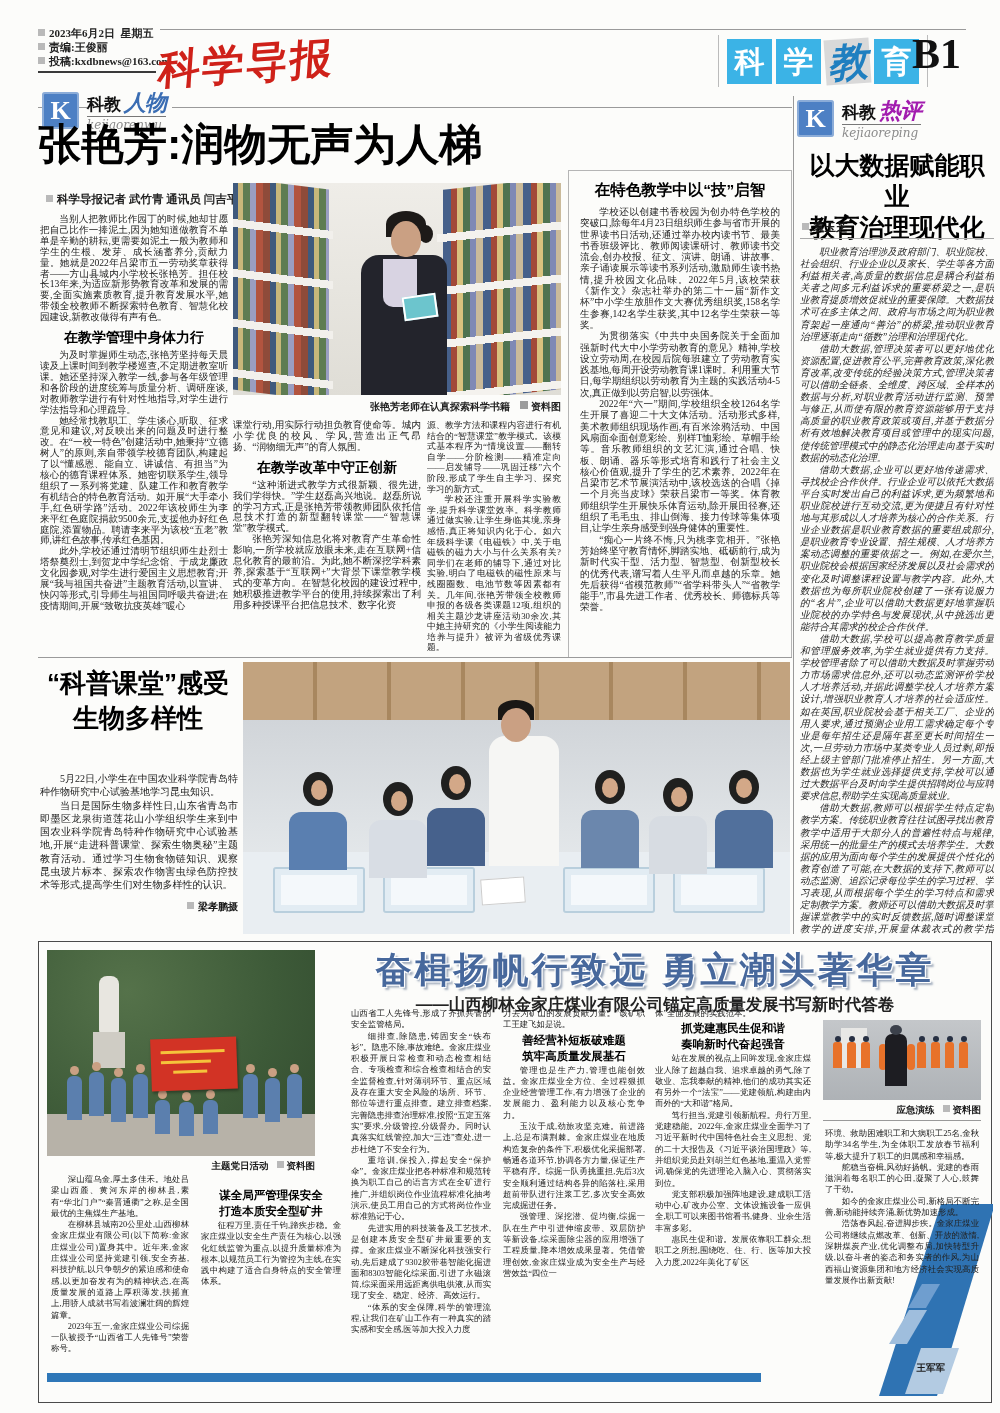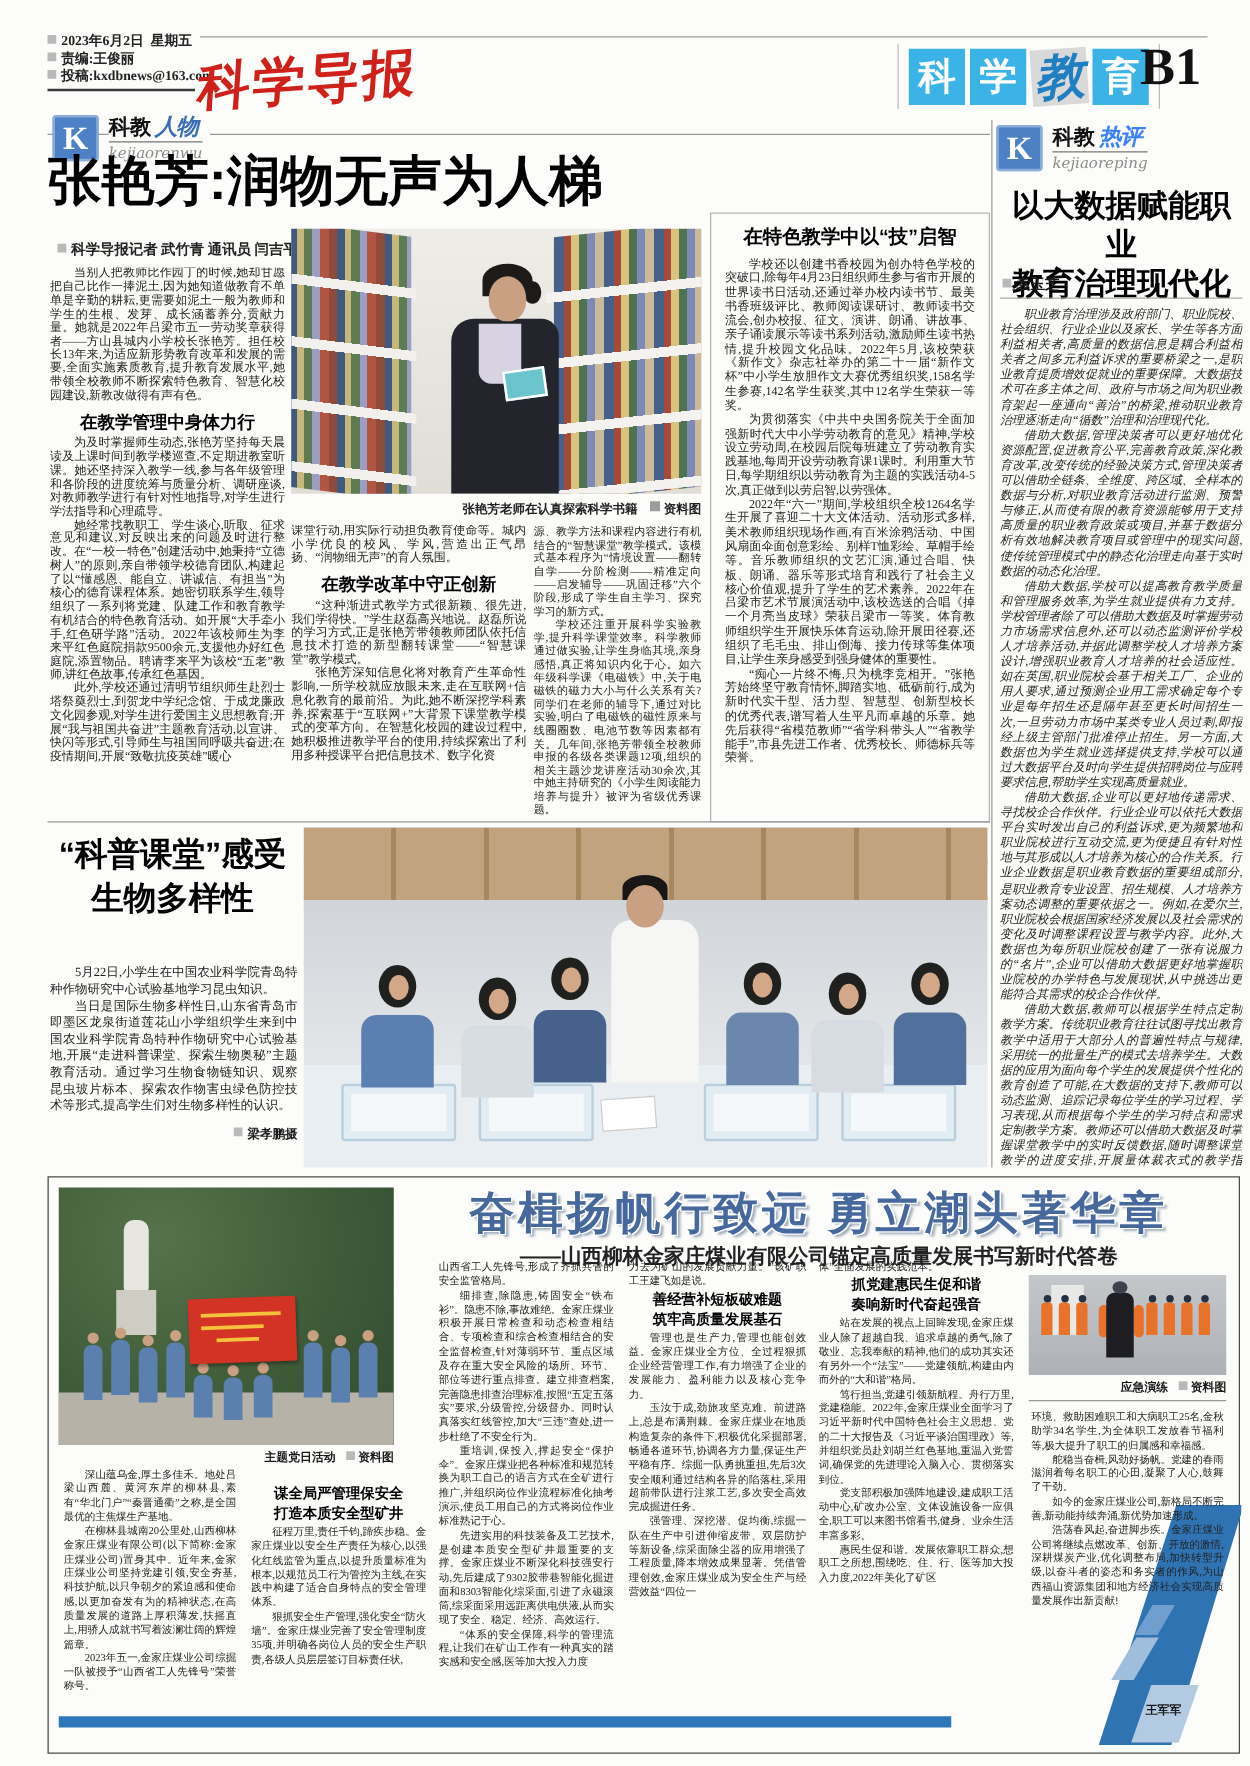--- a/index.html
+++ b/index.html
@@ -17,22 +17,22 @@
   .sec-ch { width:45px; height:45px; margin:0 2px; background:#3bb3e6; color:#fff; font-family:"Liberation Sans",sans-serif; font-weight:bold; font-size:30px; line-height:45px; text-align:center; }
   .sec-ch.script { background:#d9d9d9; color:#1f7fc0; font-family:"DejaVu Serif",serif; font-style:italic; font-size:40px; transform:rotate(-4deg); }
   .page-no { position:absolute; left:912px; top:30px; font-size:42px; font-weight:bold; font-family:"Liberation Serif",serif; color:#111; }
   .header-rule { position:absolute; left:38px; top:107px; width:754px; height:1px; background:#9a9a9a; }
 
   
   .badge { position:absolute; display:flex; align-items:flex-start; background:transparent; }
   .badge-k { width:37px; height:37px; background:#4d80c4; color:#fff; font-family:"Liberation Serif",serif; font-weight:bold; font-size:26px; line-height:37px; text-align:center; border-radius:3px; box-shadow:inset 0 0 0 2px rgba(255,255,255,.35); flex:0 0 auto; }
   .badge-txt { margin-left:8px; background:#fcfcfa; padding-right:6px; }
   .badge-line1 { font-family:"Liberation Sans",sans-serif; font-weight:bold; font-size:17px; color:#111; white-space:nowrap; line-height:20px; }
-  .badge-script { font-family:"DejaVu Serif",serif; font-style:italic; font-weight:bold; font-size:18px; letter-spacing:-1px; margin-left:3px; }
-  .badge-script.blue { color:#3a6db3; } .badge-script.red { color:#3b82f6; }
+  .badge-script { font-family:"DejaVu Serif",serif; font-style:italic; font-weight:bold; font-size:22px; letter-spacing:-1px; margin-left:3px; }
+  .badge-script.blue { color:#3a6db3; } .badge-script.red { color:#a21caf; }
   .badge-en { font-family:"DejaVu Serif",serif; font-style:italic; color:#8a8a8a; font-size:12px; border-top:1px solid #777; margin-top:1px; padding-top:1px; }
 
   
   .main-headline { position:absolute; left:38px; top:116px; width:492px; font-family:"Liberation Sans",sans-serif; font-weight:900; font-size:43px; letter-spacing:0; color:#000; white-space:nowrap; }
   .byline { position:absolute; left:46px; top:192px; font-size:11.5px; font-weight:bold; color:#222; }
   .newscol { position:absolute; overflow:hidden; font-size:9.6px; line-height:10.9px; color:#222; }
   .newscol .para { margin:0; text-indent:2em; text-align:justify; }
   .newscol .para.cont { text-indent:0; }
   .col-subhead { font-family:"Liberation Sans",sans-serif; font-weight:bold; text-align:center; font-size:14px; line-height:16px; margin:6px 0 5px; color:#000; }
   .col1 { left:40px; top:214px; width:188px; height:444px; }
@@ -206,22 +206,22 @@
   </div>
   <div class="rail-headline">
     <div>以大数据赋能职业</div>
     <div>教育治理现代化</div>
   </div>
   <div class="rail-byline"><span class="sq"></span><span>袁玉芝</span></div>
   <div class="rail-byline-rule"></div>
   <div class="rail-body">
       <p class="para">职业教育治理涉及政府部门、职业院校、社会组织、行业企业以及家长、学生等各方面利益相关者,高质量的数据信息是耦合利益相关者之间多元利益诉求的重要桥梁之一,是职业教育提质增效促就业的重要保障。大数据技术可在多主体之间、政府与市场之间为职业教育架起一座通向“善治”的桥梁,推动职业教育治理逐渐走向“循数”治理和治理现代化。</p>
       <p class="para">借助大数据,管理决策者可以更好地优化资源配置,促进教育公平,完善教育政策,深化教育改革,改变传统的经验决策方式,管理决策者可以借助全链条、全维度、跨区域、全样本的数据与分析,对职业教育活动进行监测、预警与修正,从而使有限的教育资源能够用于支持高质量的职业教育政策或项目,并基于数据分析有效地解决教育项目或管理中的现实问题,使传统管理模式中的静态化治理走向基于实时数据的动态化治理。</p>
+      <p class="para">借助大数据,企业可以更好地传递需求、寻找校企合作伙伴。行业企业可以依托大数据平台实时发出自己的利益诉求,更为频繁地和职业院校进行互动交流,更为便捷且有针对性地与其形成以人才培养为核心的合作关系。行业企业数据是职业教育数据的重要组成部分,是职业教育专业设置、招生规模、人才培养方案动态调整的重要依据之一。例如,在爱尔兰,职业院校会根据国家经济发展以及社会需求的变化及时调整课程设置与教学内容。此外,大数据也为每所职业院校创建了一张有说服力的“名片”,企业可以借助大数据更好地掌握职业院校的办学特色与发展现状,从中挑选出更能符合其需求的校企合作伙伴。</p>
       <p class="para">借助大数据,学校可以提高教育教学质量和管理服务效率,为学生就业提供有力支持。学校管理者除了可以借助大数据及时掌握劳动力市场需求信息外,还可以动态监测评价学校人才培养活动,并据此调整学校人才培养方案设计,增强职业教育人才培养的社会适应性。如在英国,职业院校会基于相关工厂、企业的用人要求,通过预测企业用工需求确定每个专业是每年招生还是隔年甚至更长时间招生一次,一旦劳动力市场中某类专业人员过剩,即报经上级主管部门批准停止招生。另一方面,大数据也为学生就业选择提供支持,学校可以通过大数据平台及时向学生提供招聘岗位与应聘要求信息,帮助学生实现高质量就业。</p>
-      <p class="para">借助大数据,企业可以更好地传递需求、寻找校企合作伙伴。行业企业可以依托大数据平台实时发出自己的利益诉求,更为频繁地和职业院校进行互动交流,更为便捷且有针对性地与其形成以人才培养为核心的合作关系。行业企业数据是职业教育数据的重要组成部分,是职业教育专业设置、招生规模、人才培养方案动态调整的重要依据之一。例如,在爱尔兰,职业院校会根据国家经济发展以及社会需求的变化及时调整课程设置与教学内容。此外,大数据也为每所职业院校创建了一张有说服力的“名片”,企业可以借助大数据更好地掌握职业院校的办学特色与发展现状,从中挑选出更能符合其需求的校企合作伙伴。</p>
       <p class="para">借助大数据,教师可以根据学生特点定制教学方案。传统职业教育往往试图寻找出教育教学中适用于大部分人的普遍性特点与规律,采用统一的批量生产的模式去培养学生。大数据的应用为面向每个学生的发展提供个性化的教育创造了可能,在大数据的支持下,教师可以动态监测、追踪记录每位学生的学习过程、学习表现,从而根据每个学生的学习特点和需求定制教学方案。教师还可以借助大数据及时掌握课堂教学中的实时反馈数据,随时调整课堂教学的进度安排,开展量体裁衣式的教学指导。</p>
     </div>
 
   <div class="sci-headline">
     <div>“科普课堂”感受</div>
     <div>生物多样性</div>
   </div>
   <div class="sci-body">
       <p class="para">5月22日,小学生在中国农业科学院青岛特种作物研究中心试验基地学习昆虫知识。</p>
       <p class="para">当日是国际生物多样性日,山东省青岛市即墨区龙泉街道莲花山小学组织学生来到中国农业科学院青岛特种作物研究中心试验基地,开展“走进科普课堂、探索生物奥秘”主题教育活动。通过学习生物食物链知识、观察昆虫玻片标本、探索农作物害虫绿色防控技术等形式,提高学生们对生物多样性的认识。</p>
@@ -303,21 +303,20 @@
 
     <div class="bcol" style="left:12px; top:232px; width:138px; height:178px;">
         <p class="para">深山蕴乌金,厚土多佳禾。地处吕梁山西麓、黄河东岸的柳林县,素有“华北门户”“秦晋通衢”之称,是全国最优的主焦煤生产基地。</p>
         <p class="para">在柳林县城南20公里处,山西柳林金家庄煤业有限公司(以下简称:金家庄煤业公司)置身其中。近年来,金家庄煤业公司坚持党建引领,安全夯基,科技护航,以只争朝夕的紧迫感和使命感,以更加奋发有为的精神状态,在高质量发展的道路上厚积薄发,扶摇直上,用骄人成就书写着波澜壮阔的辉煌篇章。</p>
         <p class="para">2023年五一,金家庄煤业公司综掘一队被授予“山西省工人先锋号”荣誉称号。</p>
       </div>
     <div class="bcol" style="left:162px; top:244px; width:140px; height:182px;">
         <div class="col-subhead">谋全局严管理保安全</div>
         <div class="col-subhead">打造本质安全型矿井</div>
         <p class="para">征程万里,责任千钧,蹄疾步稳。金家庄煤业以安全生产责任为核心,以强化红线监管为重点,以提升质量标准为根本,以规范员工行为管控为主线,在实践中构建了适合自身特点的安全管理体系。</p>
-        <p class="para">狠抓安全生产管理,强化安全“防火墙”。金家庄煤业完善了安全管理制度35项,并明确各岗位人员的安全生产职责,各级人员层层签订目标责任状,</p>
       </div>
     <div class="bcol" style="left:312px; top:66px; width:140px; height:360px;">
         <p class="para cont">山西省工人先锋号,形成了齐抓共管的安全监管格局。</p>
         <p class="para">细排查,除隐患,铸固安全“铁布衫”。隐患不除,事故难绝。金家庄煤业积极开展日常检查和动态检查相结合、专项检查和综合检查相结合的安全监督检查,针对薄弱环节、重点区域及存在重大安全风险的场所、环节、部位等进行重点排查。建立排查档案,完善隐患排查治理标准,按照“五定五落实”要求,分级管控,分级督办。同时认真落实红线管控,加大“三违”查处,进一步杜绝了不安全行为。</p>
         <p class="para">重培训,保投入,撑起安全“保护伞”。金家庄煤业把各种标准和规范转换为职工自己的语言方式在全矿进行推广,并组织岗位作业流程标准化抽考演示,使员工用自己的方式将岗位作业标准熟记于心。</p>
         <p class="para">先进实用的科技装备及工艺技术,是创建本质安全型矿井最重要的支撑。金家庄煤业不断深化科技强安行动,先后建成了9302胶带巷智能化掘进面和8303智能化综采面,引进了永磁滚筒,综采面采用远距离供电供液,从而实现了安全、稳定、经济、高效运行。</p>
         <p class="para">“体系的安全保障,科学的管理流程,让我们在矿山工作有一种真实的踏实感和安全感,医等加大投入力度</p>
       </div>
     <div class="bcol" style="left:464px; top:66px; width:142px; height:360px;">
         <p class="para cont">力去为矿山的发展贡献力量。”该矿职工王建飞如是说。</p>

